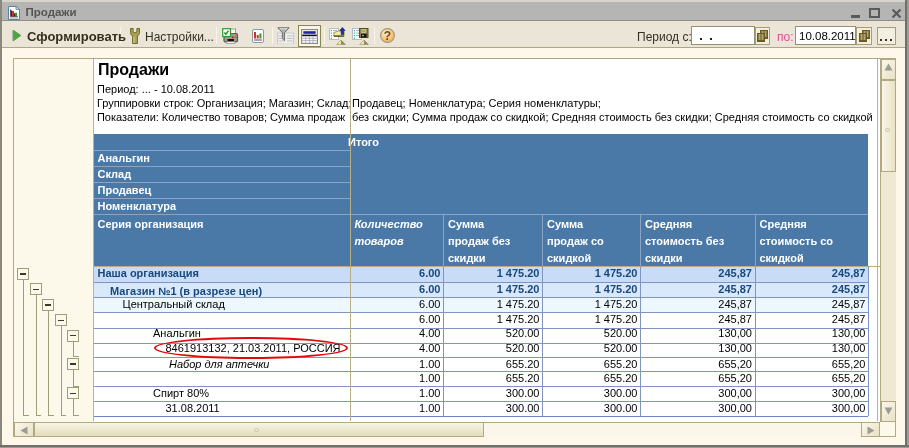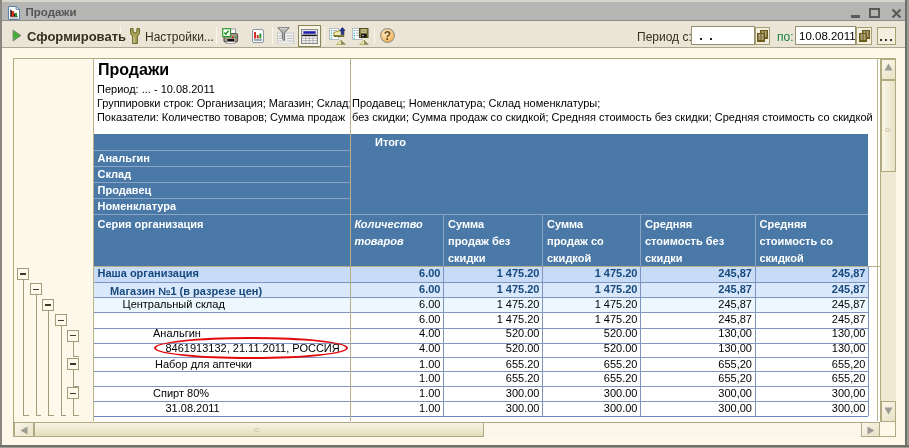--- a/index.html
+++ b/index.html
@@ -127,21 +127,21 @@
         <stop offset="1" stop-color="#eda545"></stop>
  </radialGradient>
     </defs>
  <circle cx="7.5" cy="7.5" r="6.9" fill="url(#hg)" stroke="#a09a88" stroke-width="1.2"></circle>
  <text x="7.5" y="11.8" font-size="12" font-weight="bold" font-family="Liberation Sans" fill="#6e4618" text-anchor="middle">?</text>
 </svg>
 <div class="a" style="left:637px;top:29.5px;font-size:12px;color:#32301f;">Период с:</div>
 <div class="a" style="left:690.5px;top:26px;width:64px;height:18.5px;background:#fff;border:1px solid #98906c;"></div>
 <div class="a" style="left:699.5px;top:38px;width:2px;height:2px;background:#222;"></div>
 <div class="a" style="left:709.5px;top:38px;width:2px;height:2px;background:#222;"></div>
-<div class="a" style="left:777px;top:29.5px;font-size:12px;color:#15803d;">по:</div>
+<div class="a" style="left:777px;top:29.5px;font-size:12px;color:#ec4899;">по:</div>
 <div class="a" style="left:794.5px;top:26px;width:61px;height:18.5px;background:#fff;border:1px solid #98906c;"></div>
 <div class="a" style="left:799px;top:30px;font-size:11.5px;color:#000;">10.08.2011</div>
 <div class="a" style="left:754.5px;top:26.5px;width:15.5px;height:18px;background:#f3efe0;border:1px solid #a89f71;"></div>
 <svg class="a" style="left:757.0px;top:30px;" width="11" height="12" viewBox="0 0 11 12">
  <rect x="3" y="0" width="8" height="9" fill="#6b5a1a"></rect>
  <path d="M4.5 2 L9.5 2 M4.5 4 L9.5 4 M4.5 6 L9.5 6" stroke="#f3efe0" stroke-width="1" stroke-dasharray="2 1"></path>
  <rect x="0" y="3" width="8" height="9" fill="#6b5a1a"></rect>
  <path d="M1.5 5 L6.5 5 M1.5 7 L6.5 7 M1.5 9 L6.5 9" stroke="#f3efe0" stroke-width="1" stroke-dasharray="2 1"></path>
 </svg>
 <div class="a" style="left:856px;top:26.5px;width:15.5px;height:18px;background:#f3efe0;border:1px solid #a89f71;"></div>
@@ -155,39 +155,39 @@
 <div class="a" style="left:880px;top:38.5px;width:2px;height:2px;background:#3a3520;"></div>
 <div class="a" style="left:885px;top:38.5px;width:2px;height:2px;background:#3a3520;"></div>
 <div class="a" style="left:890px;top:38.5px;width:2px;height:2px;background:#3a3520;"></div>
 <div class="a" style="left:13px;top:58px;width:883px;height:379px;border:1px solid #b1a97f;background:#fcf8ea;"></div>
 <div class="a" style="left:93.5px;top:59px;width:786.5px;height:362.5px;background:#fff;"></div>
 <div class="a" style="left:93px;top:59px;width:1px;height:362px;background:#bcb38d;"></div>
 <div class="a" style="left:877px;top:59px;width:1px;height:362px;background:#bcb38d;"></div>
 <div class="a" style="left:98px;top:61px;font-size:16px;font-weight:bold;color:#000;">Продажи</div>
 <div class="a" style="left:97px;top:83px;font-size:11px;color:#000;white-space:nowrap;">Период: ... - 10.08.2011</div>
 <div class="a" style="left:97px;top:97px;font-size:11px;color:#000;white-space:nowrap;letter-spacing:-0.045px;">Группировки строк: Организация; Магазин; Склад;</div>
-<div class="a" style="left:352px;top:97px;font-size:11px;color:#000;white-space:nowrap;">Продавец; Номенклатура; Склад номенклатуры;</div>
+<div class="a" style="left:352px;top:97px;font-size:11px;color:#000;white-space:nowrap;">Продавец; Номенклатура; Серия номенклатуры;</div>
 <div class="a" style="left:97px;top:111px;font-size:11px;color:#000;white-space:nowrap;letter-spacing:-0.045px;">Показатели: Количество товаров; Сумма продаж</div>
 <div class="a" style="left:352px;top:111px;font-size:11px;color:#000;white-space:nowrap;">без скидки; Сумма продаж со скидкой; Средняя стоимость без скидки; Средняя стоимость со скидкой</div>
 <div class="a" style="left:93.5px;top:134px;width:774.5px;height:132px;background:#4a79a8;"></div>
 <div class="a" style="left:93.5px;top:150px;width:256px;height:1px;background:#8ba4c4;"></div>
 <div class="a" style="left:93.5px;top:166px;width:256px;height:1px;background:#8ba4c4;"></div>
 <div class="a" style="left:93.5px;top:182px;width:256px;height:1px;background:#8ba4c4;"></div>
 <div class="a" style="left:93.5px;top:198px;width:256px;height:1px;background:#8ba4c4;"></div>
 <div class="a" style="left:93.5px;top:214px;width:774.5px;height:1px;background:#8ba4c4;"></div>
 <div class="a" style="left:443px;top:214px;width:1px;height:52px;background:#8ba4c4;"></div>
 <div class="a" style="left:542px;top:214px;width:1px;height:52px;background:#8ba4c4;"></div>
 <div class="a" style="left:640px;top:214px;width:1px;height:52px;background:#8ba4c4;"></div>
 <div class="a" style="left:754.5px;top:214px;width:1px;height:52px;background:#8ba4c4;"></div>
 <div class="wl" style="left:97.5px;top:118px;line-height:16px;">Организация</div>
 <div class="wl" style="left:97.5px;top:150px;line-height:16px;">Анальгин</div>
 <div class="wl" style="left:97.5px;top:166px;line-height:16px;">Склад</div>
 <div class="wl" style="left:97.5px;top:182px;line-height:16px;">Продавец</div>
 <div class="wl" style="left:97.5px;top:198px;line-height:16px;">Номенклатура</div>
-<div class="wl" style="left:375px;top:134px;line-height:16px;">Итого</div>
+<div class="wl" style="left:348px;top:134px;line-height:16px;">Итого</div>
 <div class="wl" style="left:97.5px;top:215.5px;line-height:17px;">Серия организация</div>
 <div class="wl" style="left:354.5px;top:215.5px;width:84.5px;line-height:17px;font-style:italic;">Количество<br>товаров</div>
 <div class="wl" style="left:448px;top:215.5px;width:90px;line-height:17px;">Сумма<br>продаж без<br>скидки</div>
 <div class="wl" style="left:547px;top:215.5px;width:89px;line-height:17px;">Сумма<br>продаж со<br>скидкой</div>
 <div class="wl" style="left:645px;top:215.5px;width:105.5px;line-height:17px;">Средняя<br>стоимость без<br>скидки</div>
 <div class="wl" style="left:759.5px;top:215.5px;width:104.5px;line-height:17px;">Средняя<br>стоимость со<br>скидкой</div>
 <div class="a" style="left:93.5px;top:266px;width:774.5px;height:15.5px;background:#c9dcf7;"></div>
 <div class="cell bb" style="left:97.5px;top:266px;line-height:15.5px;">Наша организация</div>
 <div class="cell bb num" style="left:349.5px;top:266px;width:91.0px;line-height:15.5px;">6.00</div>
 <div class="cell bb num" style="left:443px;top:266px;width:96.5px;line-height:15.5px;">1&nbsp;475.20</div>
@@ -212,27 +212,27 @@
 <div class="cell num" style="left:443px;top:312.3px;width:96.5px;line-height:15.5px;">1&nbsp;475.20</div>
 <div class="cell num" style="left:542px;top:312.3px;width:95.5px;line-height:15.5px;">1&nbsp;475.20</div>
 <div class="cell num" style="left:640px;top:312.3px;width:112.0px;line-height:15.5px;">245,87</div>
 <div class="cell num" style="left:754.5px;top:312.3px;width:111.0px;line-height:15.5px;">245,87</div>
 <div class="cell" style="left:153px;top:326.3px;line-height:15.4px;">Анальгин</div>
 <div class="cell num" style="left:349.5px;top:326.3px;width:91.0px;line-height:15.4px;">4.00</div>
 <div class="cell num" style="left:443px;top:326.3px;width:96.5px;line-height:15.4px;">520.00</div>
 <div class="cell num" style="left:542px;top:326.3px;width:95.5px;line-height:15.4px;">520.00</div>
 <div class="cell num" style="left:640px;top:326.3px;width:112.0px;line-height:15.4px;">130,00</div>
 <div class="cell num" style="left:754.5px;top:326.3px;width:111.0px;line-height:15.4px;">130,00</div>
-<div class="cell" style="left:165.5px;top:341.7px;line-height:13.3px;">8461913132, 21.11.2011, РОССИЯ</div>
+<div class="cell" style="left:165.5px;top:341.7px;line-height:13.3px;">8461913132, 21.03.2011, РОССИЯ</div>
 <div class="cell num" style="left:349.5px;top:341.7px;width:91.0px;line-height:13.3px;">4.00</div>
 <div class="cell num" style="left:443px;top:341.7px;width:96.5px;line-height:13.3px;">520.00</div>
 <div class="cell num" style="left:542px;top:341.7px;width:95.5px;line-height:13.3px;">520.00</div>
 <div class="cell num" style="left:640px;top:341.7px;width:112.0px;line-height:13.3px;">130,00</div>
 <div class="cell num" style="left:754.5px;top:341.7px;width:111.0px;line-height:13.3px;">130,00</div>
-<div class="cell" style="left:155px;top:356.5px;line-height:14.5px;">Набор для аптечки</div>
+<div class="cell" style="left:169px;top:356.5px;line-height:14.5px;font-style:italic;">Набор для аптечки</div>
 <div class="cell num" style="left:349.5px;top:356.5px;width:91.0px;line-height:14.5px;">1.00</div>
 <div class="cell num" style="left:443px;top:356.5px;width:96.5px;line-height:14.5px;">655.20</div>
 <div class="cell num" style="left:542px;top:356.5px;width:95.5px;line-height:14.5px;">655.20</div>
 <div class="cell num" style="left:640px;top:356.5px;width:112.0px;line-height:14.5px;">655,20</div>
 <div class="cell num" style="left:754.5px;top:356.5px;width:111.0px;line-height:14.5px;">655,20</div>
 <div class="cell num" style="left:349.5px;top:371px;width:91.0px;line-height:15px;">1.00</div>
 <div class="cell num" style="left:443px;top:371px;width:96.5px;line-height:15px;">655.20</div>
 <div class="cell num" style="left:542px;top:371px;width:95.5px;line-height:15px;">655.20</div>
 <div class="cell num" style="left:640px;top:371px;width:112.0px;line-height:15px;">655,20</div>
 <div class="cell num" style="left:754.5px;top:371px;width:111.0px;line-height:15px;">655,20</div>

